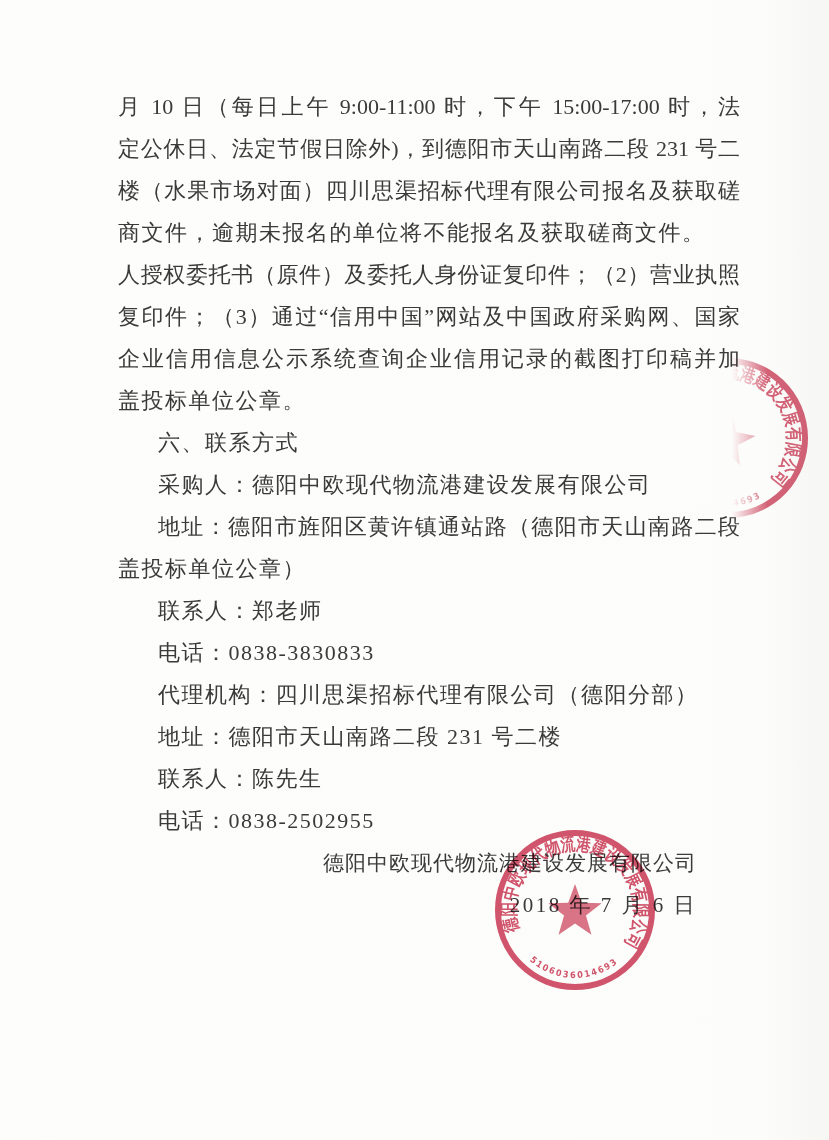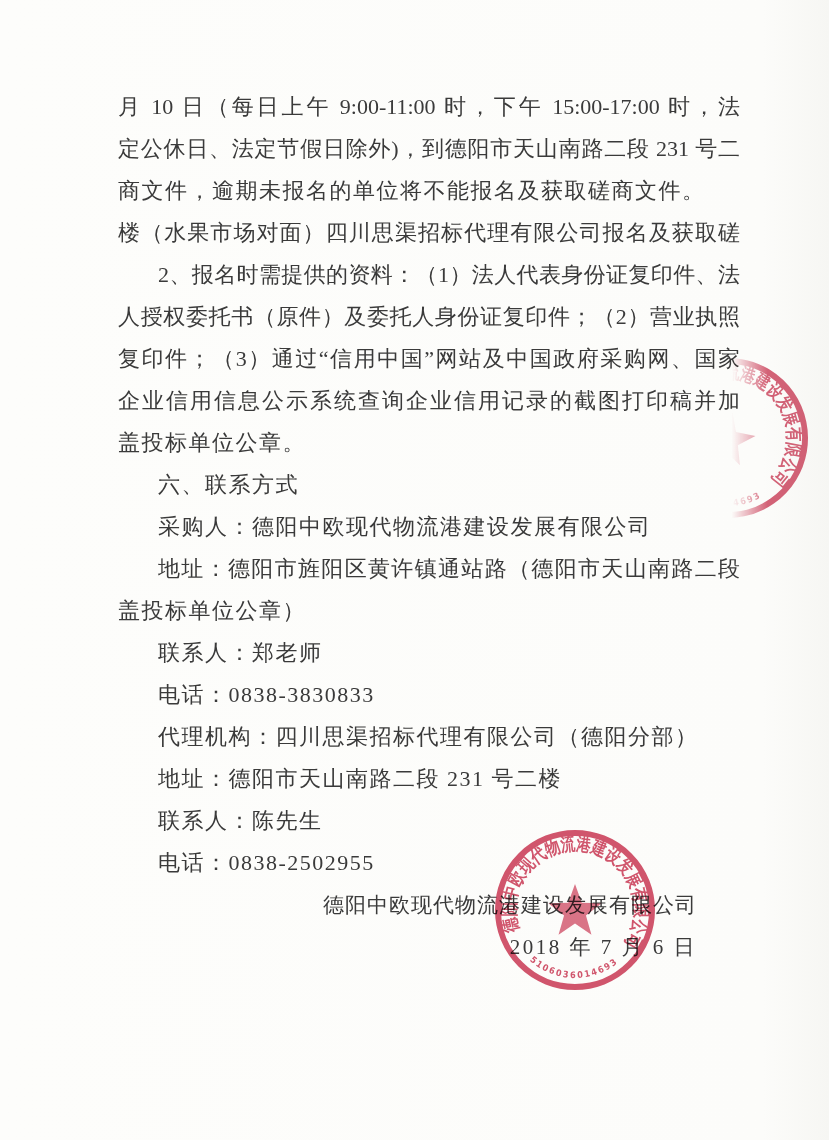--- a/index.html
+++ b/index.html
@@ -48,23 +48,22 @@
   .seal-serial    { font-family: "DejaVu Sans", "Liberation Sans", sans-serif; font-weight: 600; }
 </style>
 </head>
 <body>
 
 <div class="page">
 
   <div class="text-block">
     <div class="ln j">月 10 日（每日上午 9:00-11:00 时，下午 15:00-17:00 时，法</div>
     <div class="ln j">定公休日、法定节假日除外)，到德阳市天山南路二段 231 号二</div>
+    <div class="ln j">楼（水果市场对面）四川思渠招标代理有限公司报名及获取磋</div>
     <div class="ln">商文件，逾期未报名的单位将不能报名及获取磋商文件。</div>
-    <div class="ln j">楼（水果市场对面）四川思渠招标代理有限公司报名及获取磋</div>
-    <div class="ln j ind">2、报名时需提供的资料：（1）法人代表身份证复印件、法</div>
     <div class="ln j">人授权委托书（原件）及委托人身份证复印件；（2）营业执照</div>
     <div class="ln j">复印件；（3）通过“信用中国”网站及中国政府采购网、国家</div>
     <div class="ln j">企业信用信息公示系统查询企业信用记录的截图打印稿并加</div>
     <div class="ln">盖投标单位公章。</div>
     <div class="ln ind">六、联系方式</div>
     <div class="ln ind">采购人：德阳中欧现代物流港建设发展有限公司</div>
     <div class="ln j ind">地址：德阳市旌阳区黄许镇通站路（德阳市天山南路二段</div>
     <div class="ln">盖投标单位公章）</div>
     <div class="ln ind">联系人：郑老师</div>
     <div class="ln ind">电话：0838-3830833</div>

